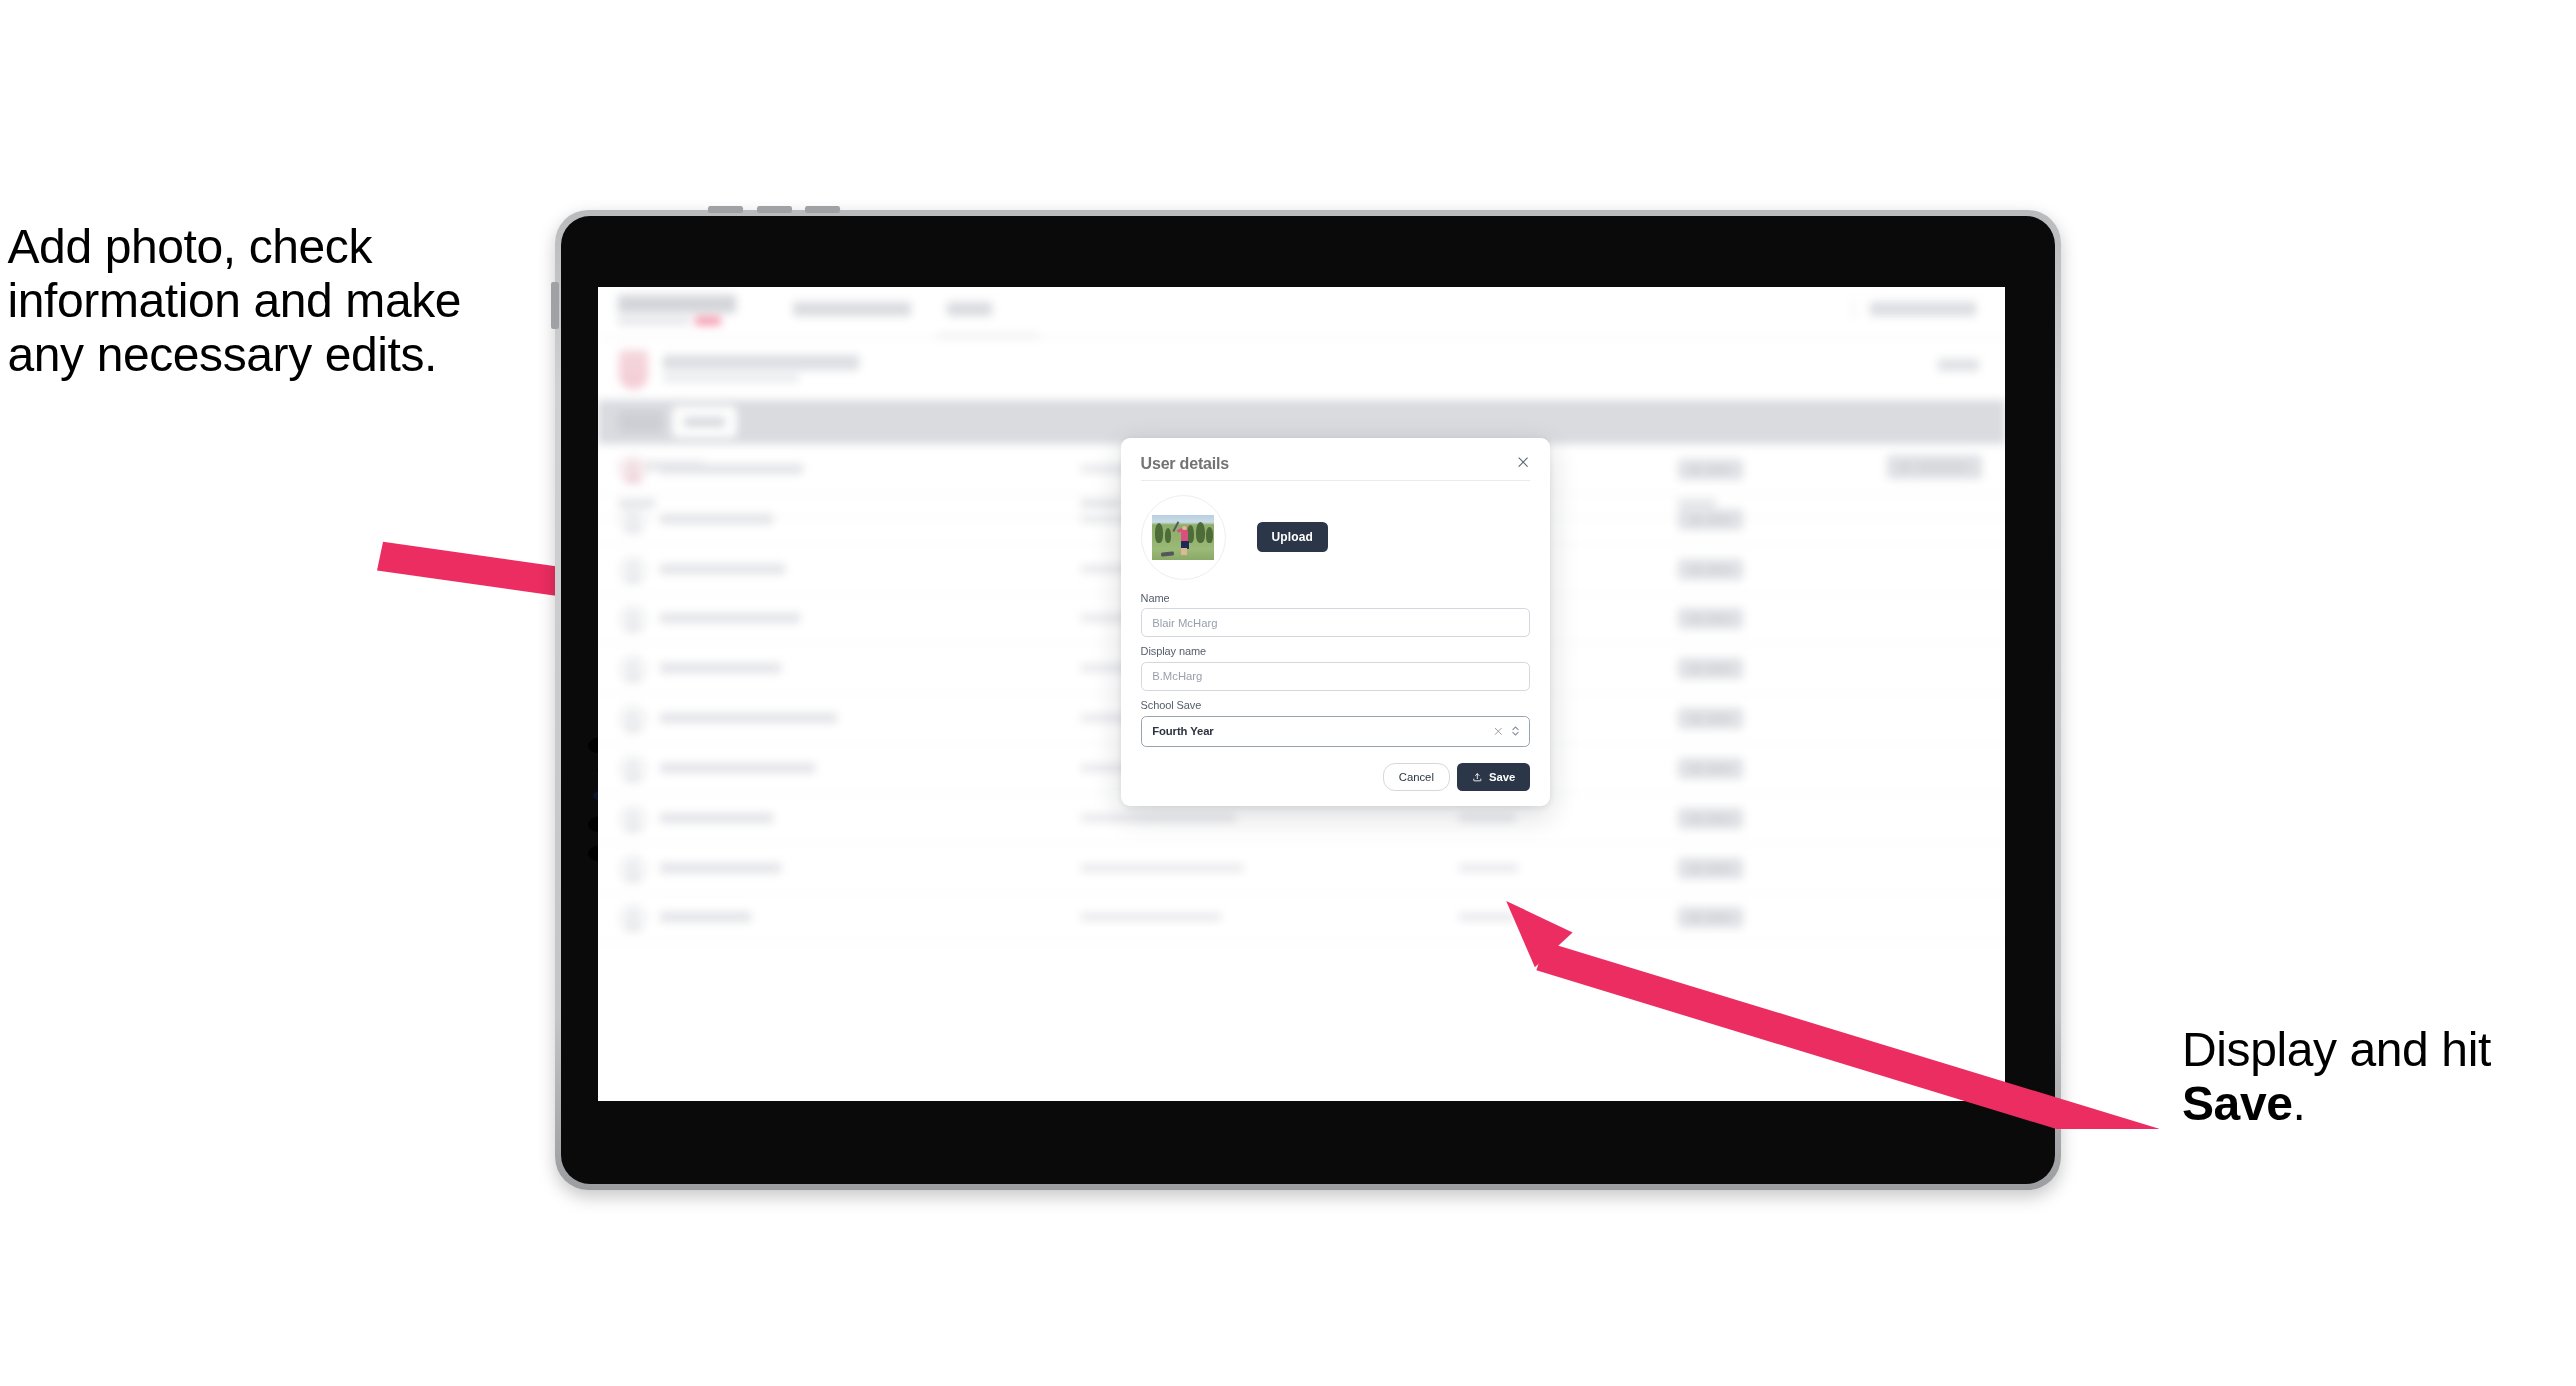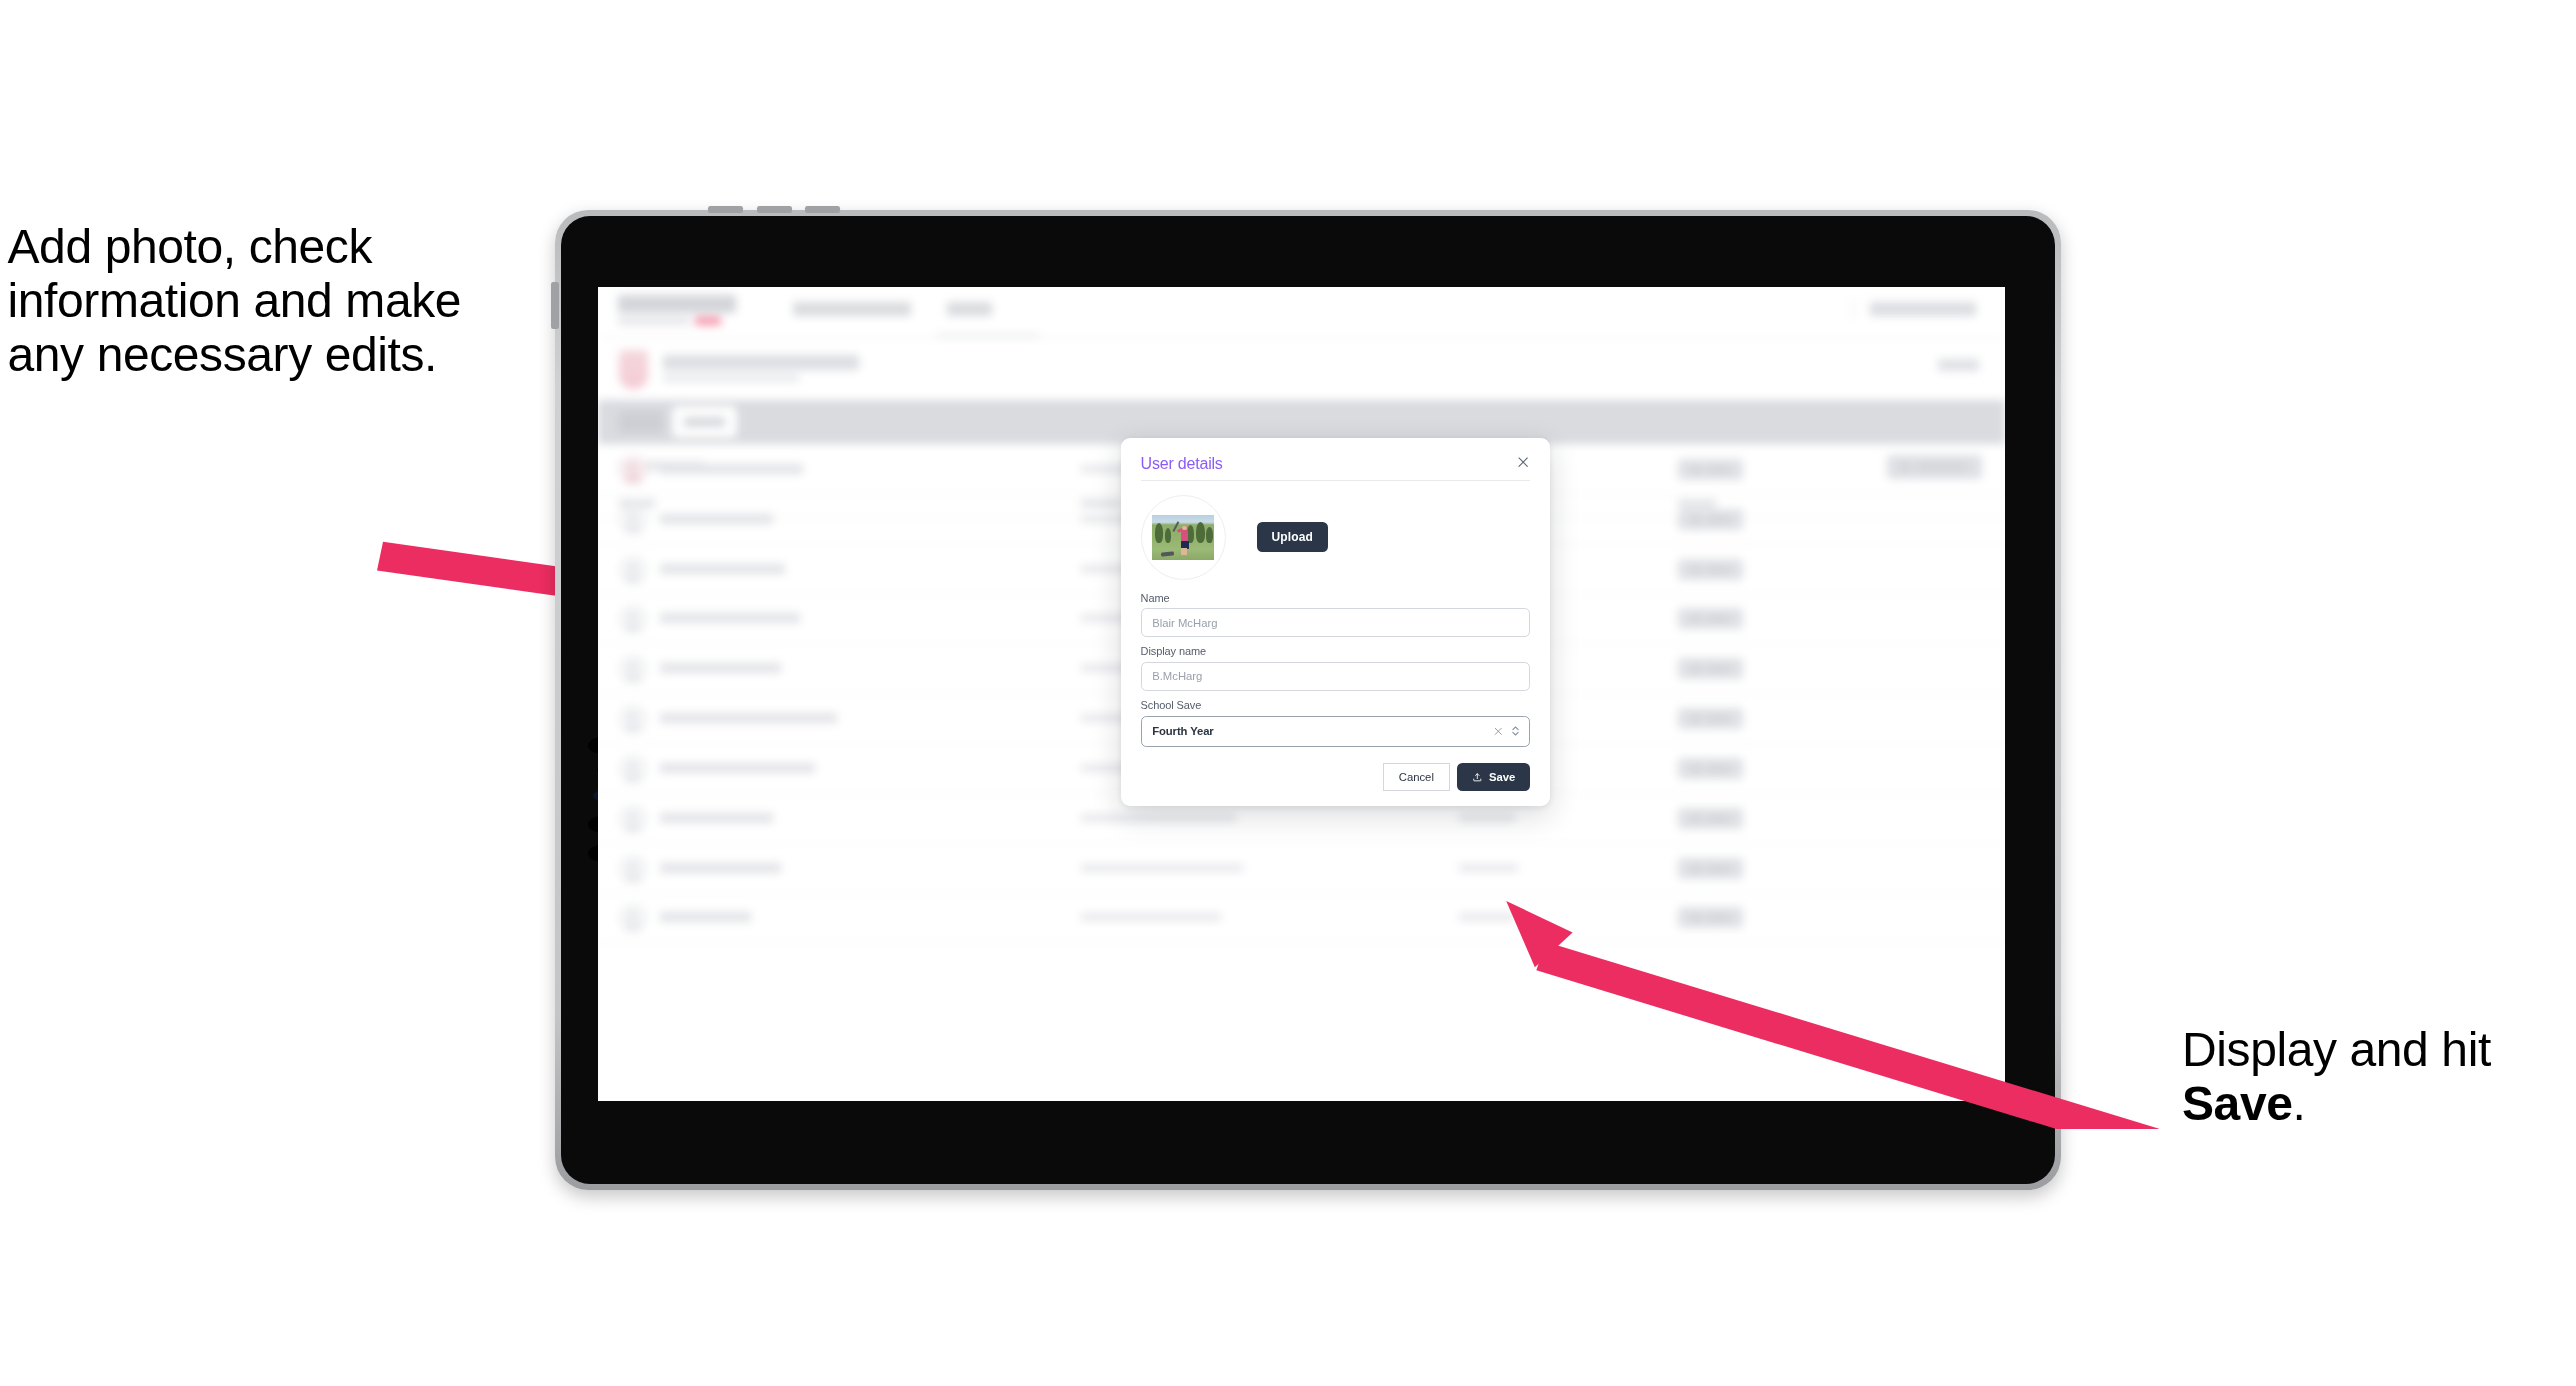--- a/index.html
+++ b/index.html
@@ -292,22 +292,22 @@
     padding: 16.6px 19.6px 15px 19.6px;
     box-sizing: border-box;
   }
   #modal-header {
     position: relative;
     border-bottom: 0.8px solid #e9eaec;
     padding-bottom: 7.5px;
   }
   #modal-title {
     font-size: 16px;
-    font-weight: 400;
-    color: #8b5cf6;
+    font-weight: 700;
+    color: #737373;
     letter-spacing: -0.2px;
   }
   #modal-close-icon {
     position: absolute; right: -3px; top: -2.3px;
     width: 19.6px; height: 19.6px;
     cursor: pointer;
     display: flex; align-items: center; justify-content: center;
   }
   #modal-close-icon svg { width: 14.3px; height: 14.3px; }
 
@@ -438,21 +438,21 @@
 
   #modal-actions {
     display: flex;
     justify-content: flex-end;
     gap: 7.5px;
     margin-top: 16.6px;
   }
   #cancel-button {
     background: #ffffff;
     border: 0.8px solid #d4d8de;
-    border-radius: 0;
+    border-radius: 12px;
     color: #2b3441;
     font-size: 11.3px;
     padding: 6.8px 15px;
     cursor: pointer;
     font-family: "Liberation Sans", sans-serif;
   }
   #save-button {
     background: #2b3648;
     border: none;
     border-radius: 5.3px;

